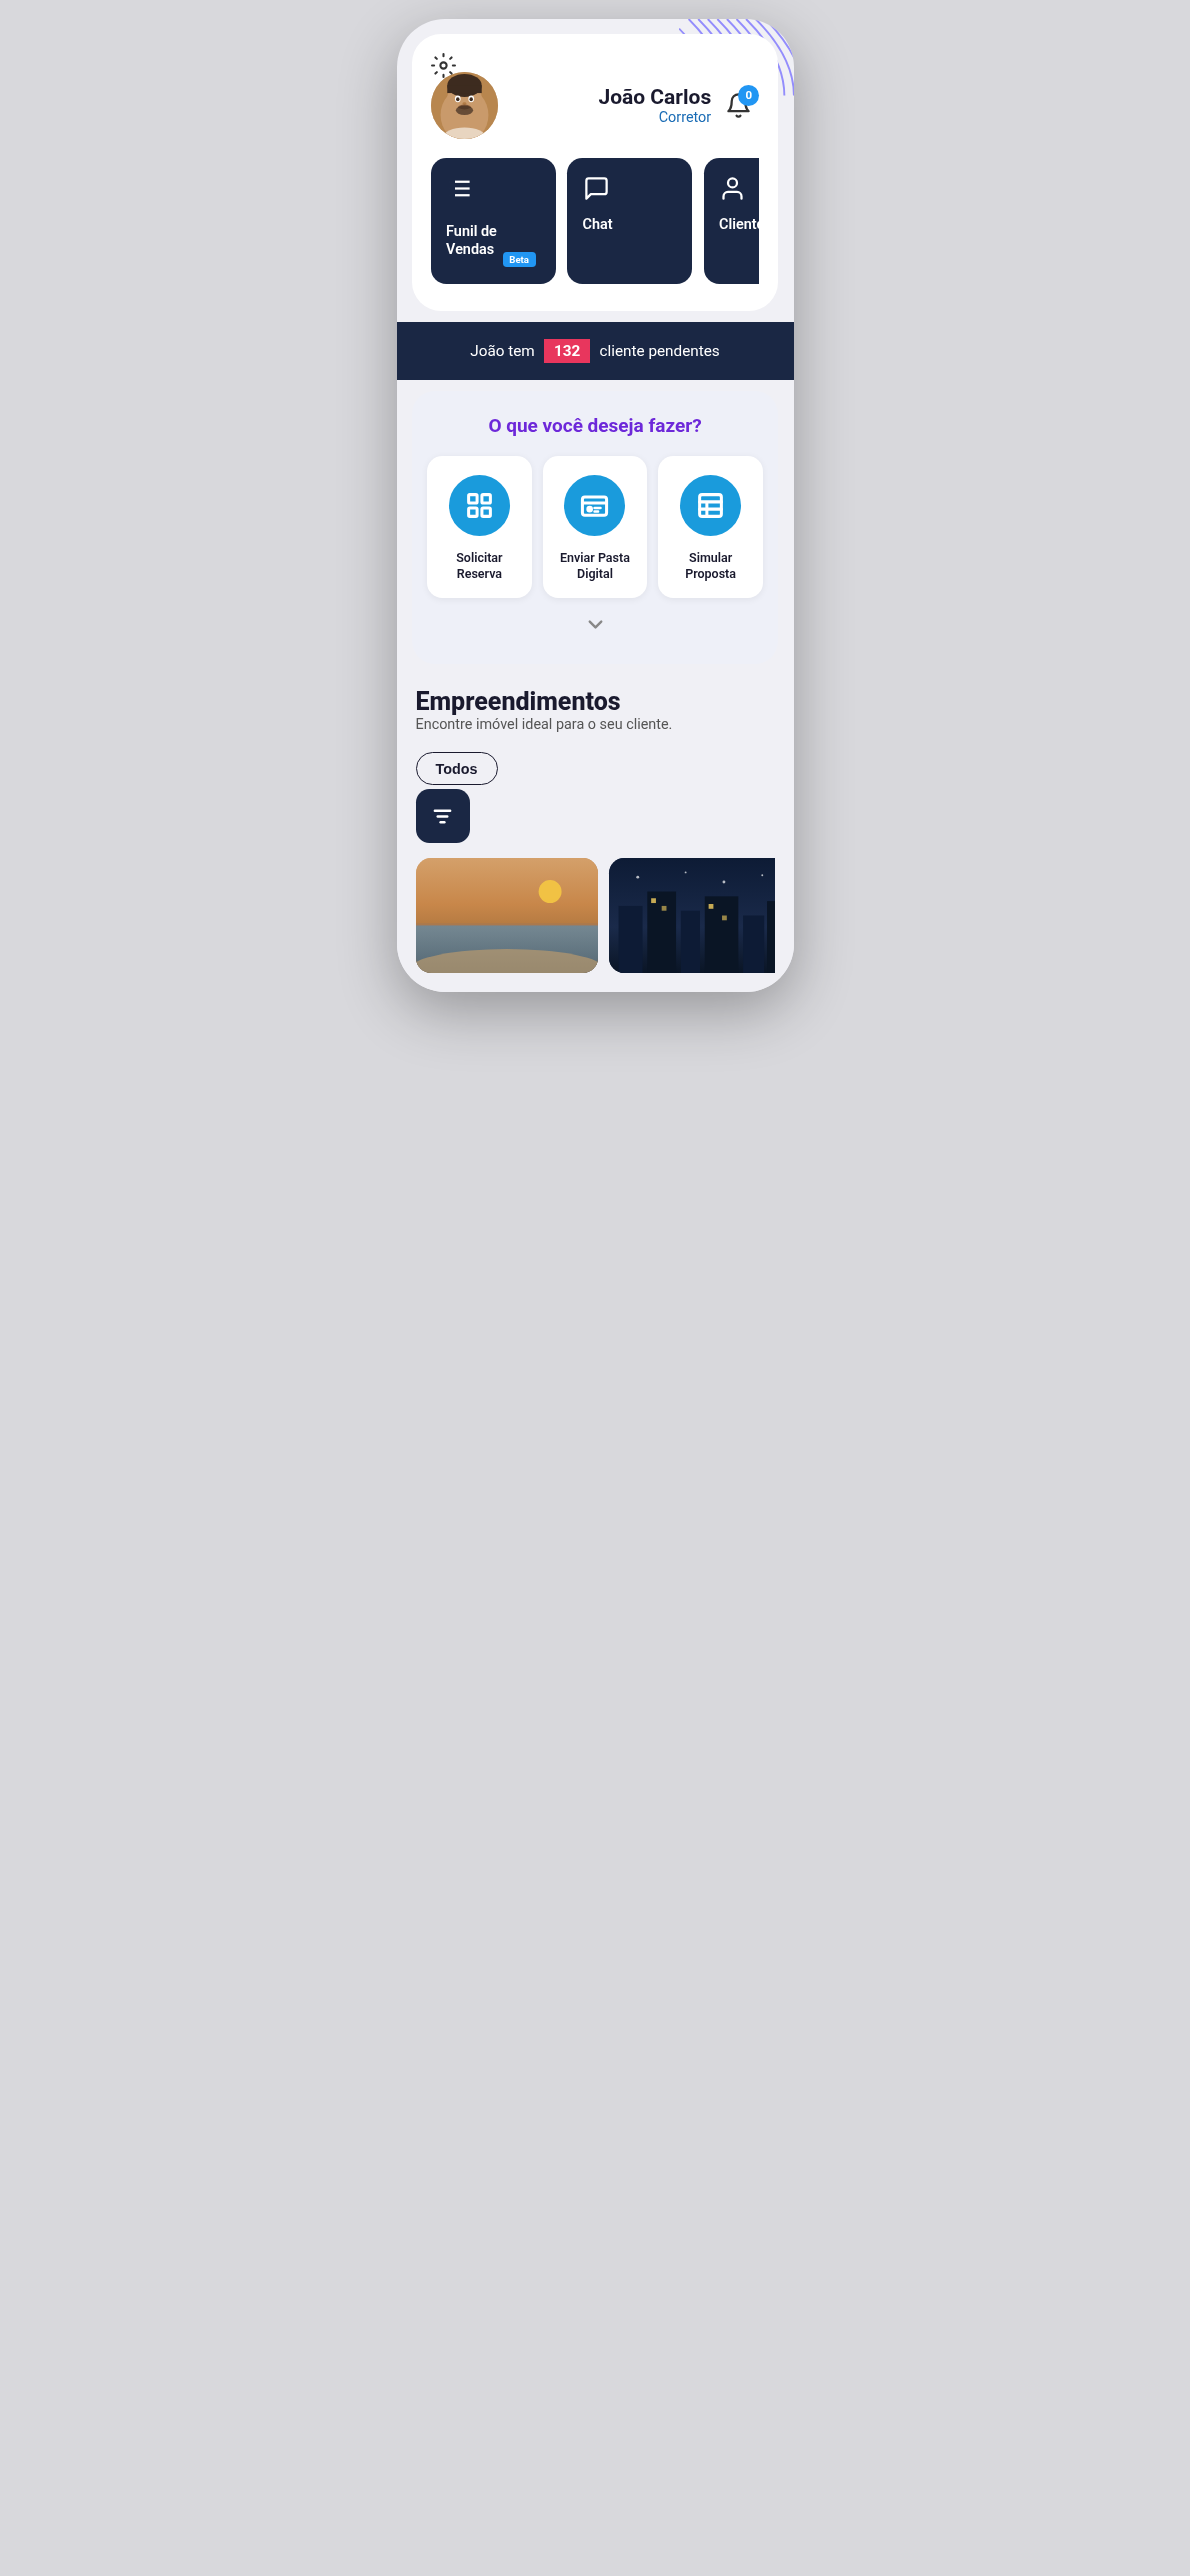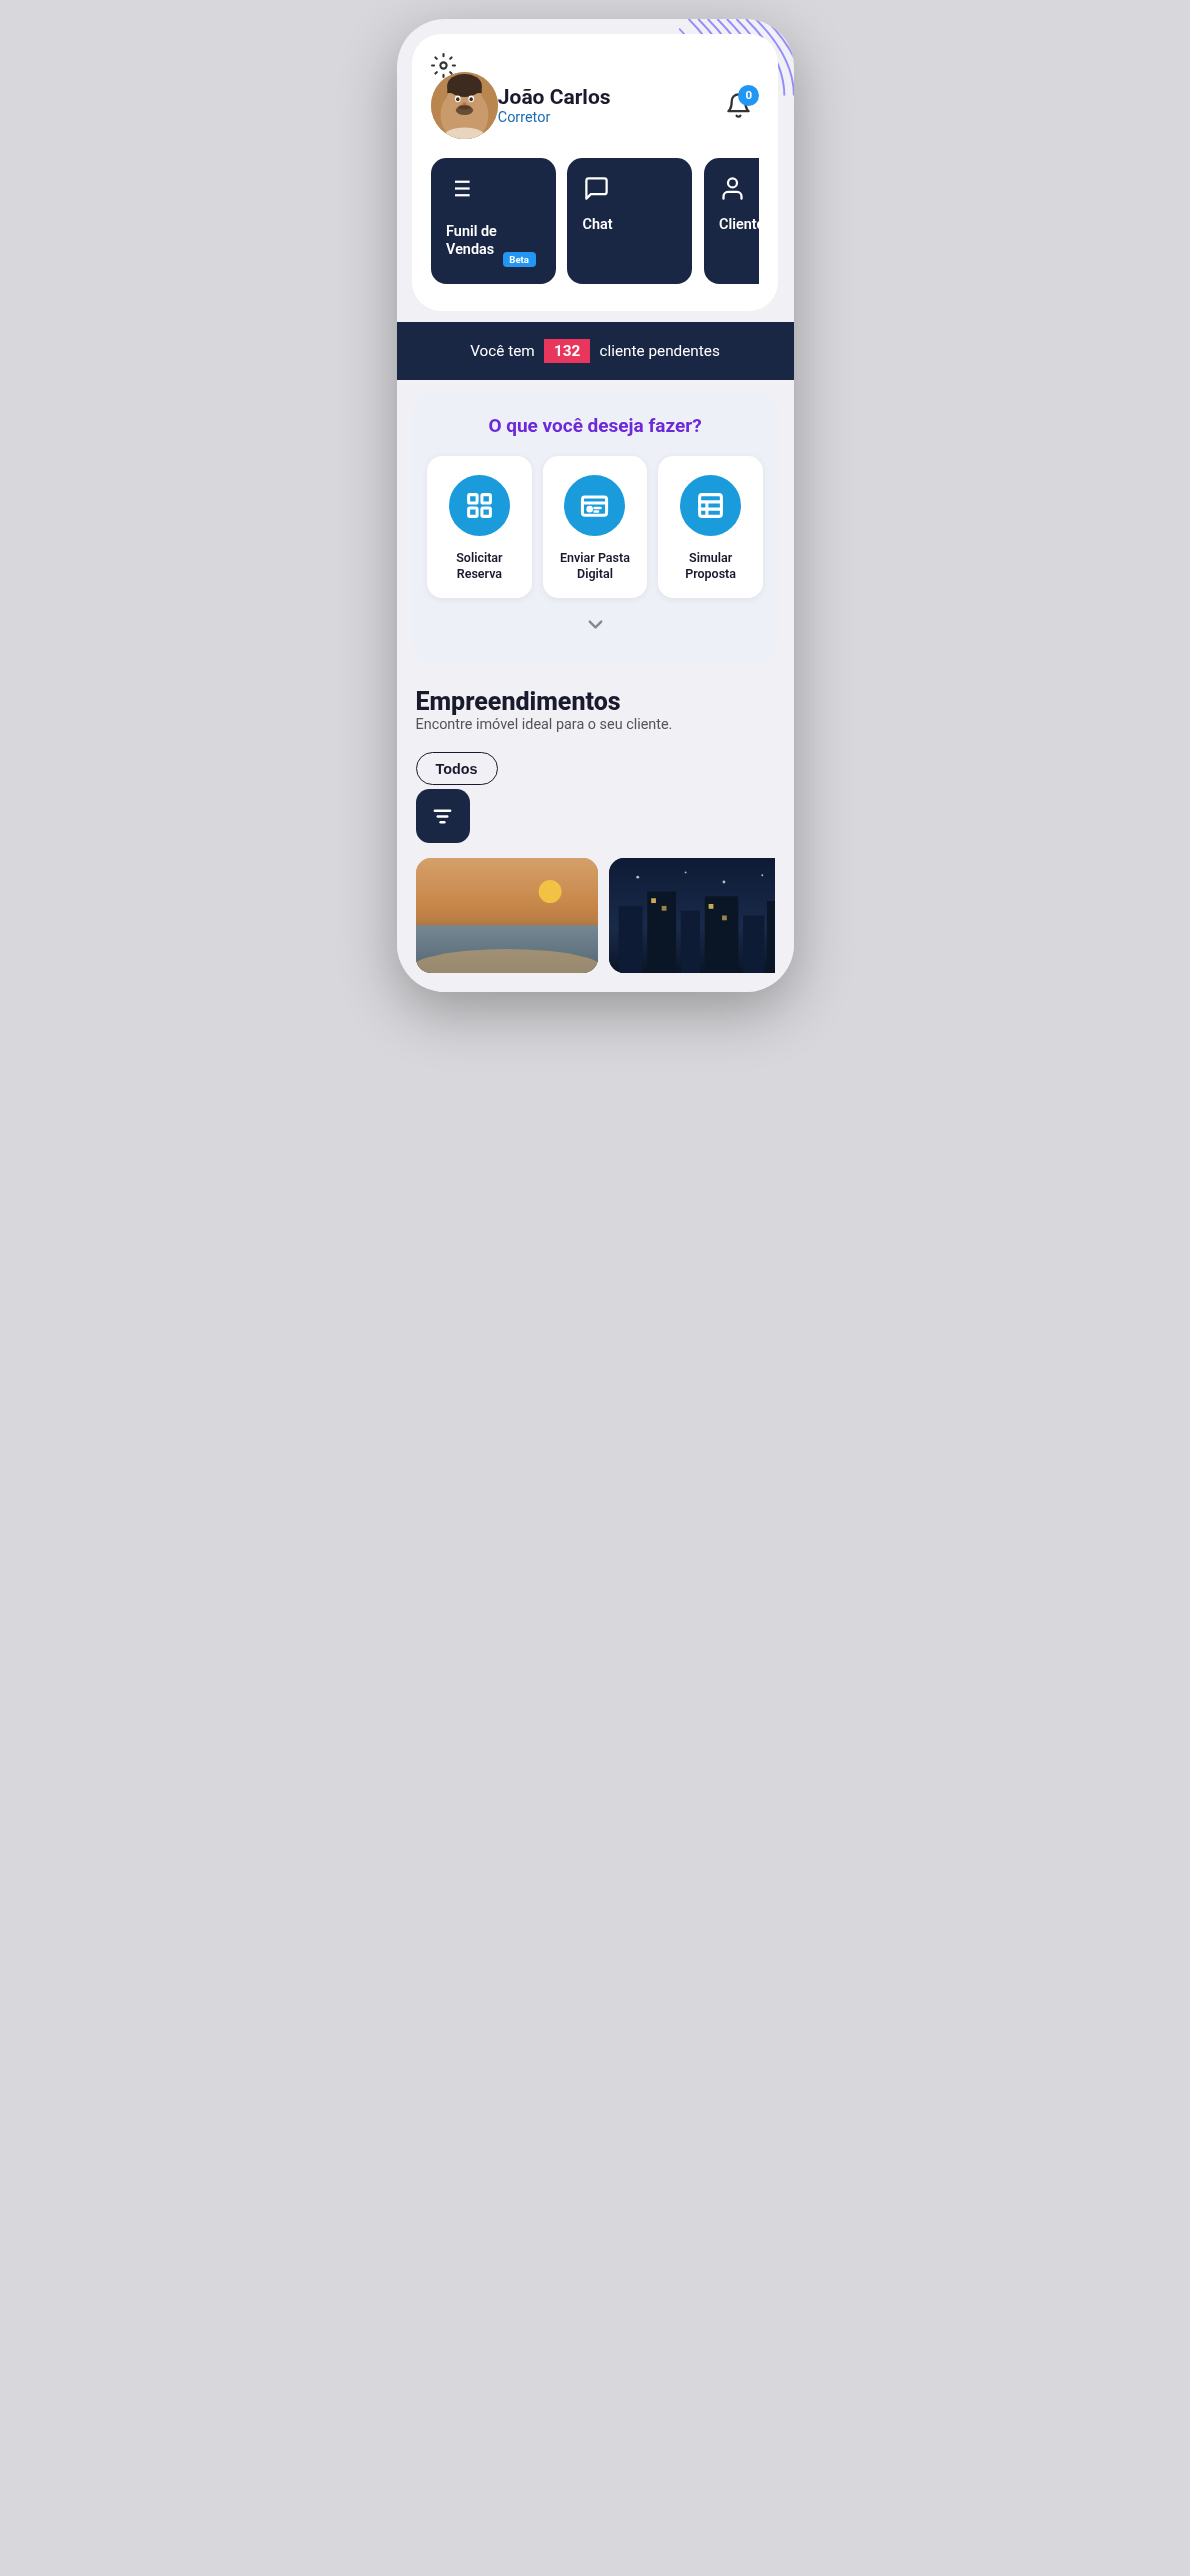--- a/index.html
+++ b/index.html
@@ -57,23 +57,24 @@
       top: 19px;
       left: 19px;
       color: #333;
       font-size: 21px;
       cursor: pointer;
     }
 
     .profile-row {
       display: flex;
       align-items: center;
-      gap: 0;
+      gap: 6px;
       margin-top: 9.6px;
       padding-top: 9.6px;
+      text-align: right;
     }
 
     .avatar {
       width: 67px;
       height: 67px;
       border-radius: 50%;
       overflow: hidden;
       background: #c8a882;
       flex-shrink: 0;
     }
@@ -479,21 +480,21 @@
               <circle cx="12" cy="7" r="4"></circle>
             </svg>
           </div>
           <span class="action-label">Clientes</span>
         </div>
 
       </div>
     </div>
 
     <div class="pending-banner">
-      <span>Você tem</span>
+      <span>João tem</span>
       <span class="pending-count">132</span>
       <span>cliente pendentes</span>
     </div>
 
     <div class="what-section">
       <div class="what-title">O que você deseja fazer?</div>
 
       <div class="action-grid">
 
         <div class="grid-action-card">

